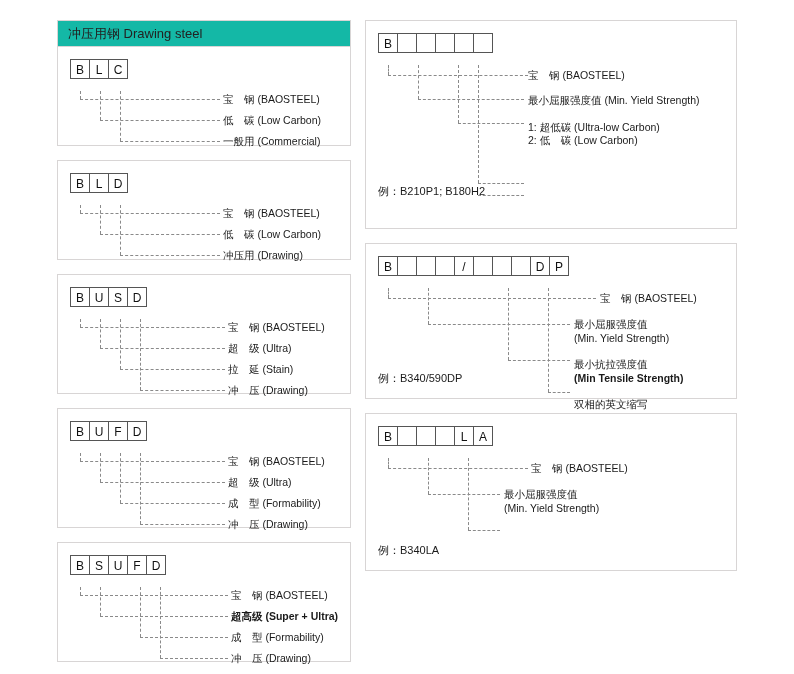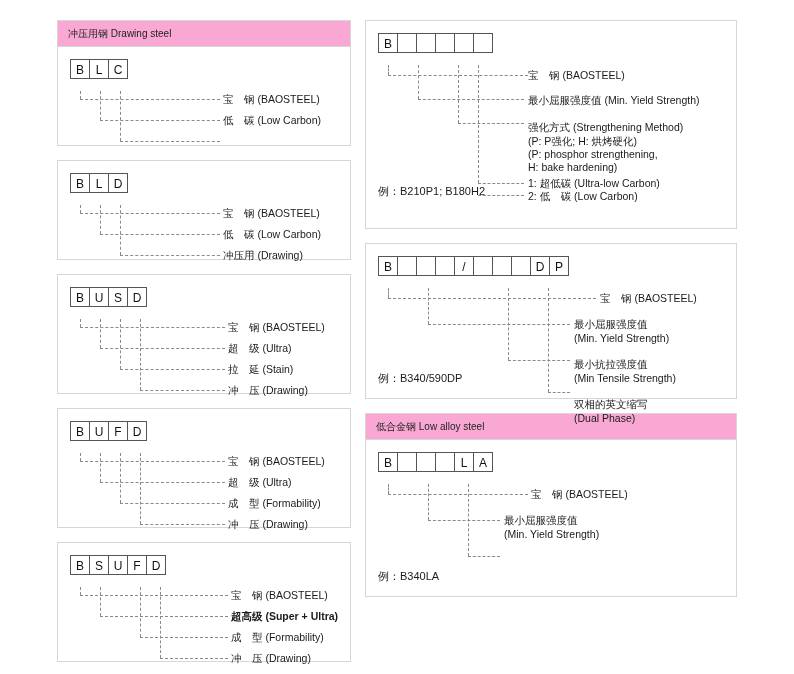--- a/index.html
+++ b/index.html
@@ -24,27 +24,27 @@
     position: absolute;
     top: 20px;
   }
   .col-left { left: 57px; width: 294px; }
   .col-right { left: 365px; width: 372px; }
 
   .block {
     margin-bottom: 14px;
   }
   .block-header {
-    background: #f9a8d4;
+    background: #14b8a6;
     border: 1px solid #d8d5d5;
     border-bottom: none;
     height: 25px;
     line-height: 25px;
     padding-left: 10px;
-    font-size: 10px;
+    font-size: 13px;
     color: #222;
     white-space: nowrap;
     overflow: hidden;
   }
   .block-body {
     border: 1px solid #d8d5d5;
     background: #fff;
     position: relative;
     padding: 12px 10px 12px 10px;
     box-sizing: border-box;
@@ -131,20 +131,23 @@
           <div class="v-dash" style="left:32px; top:0px; height:29px;"></div>
           <div class="h-dash" style="left:32px; top:29px; width:120px;"></div>
           <div class="v-dash" style="left:52px; top:0px; height:50px;"></div>
           <div class="h-dash" style="left:52px; top:50px; width:100px;"></div>
           <div class="legend-row">
             <span class="legend-label" style="left:155px; top:2px;">宝　钢 (BAOSTEEL)</span>
           </div>
           <div class="legend-row">
             <span class="legend-label" style="left:155px; top:2px;">低　碳 (Low Carbon)</span>
           </div>
+          <div class="legend-row">
+            <span class="legend-label" style="left:155px; top:2px;">一般用 (Commercial)</span>
+          </div>
         </div>
       </div>
     </div>
 
     <div class="block">
       <div class="block-body" style="height:100px;">
         <div class="code-row">
           <div class="cell">B</div>
           <div class="cell">L</div>
           <div class="cell">D</div>
@@ -293,26 +296,20 @@
           <div class="v-dash" style="left:102px; top:0px; height:118px;"></div>
           <div class="h-dash" style="left:102px; top:118px; width:46px;"></div>
           <div class="h-dash" style="left:102px; top:130px; width:46px;"></div>
 
           <div class="legend-row tall">
             <span class="legend-label" style="left:152px; top:4px;">宝　钢 (BAOSTEEL)</span>
           </div>
           <div class="legend-row tall">
             <span class="legend-label" style="left:152px; top:1px;">最小屈服强度值 (Min. Yield Strength)</span>
           </div>
-          <div class="legend-row tall3">
-            <span class="legend-label" style="left:152px; top:0px;">强化方式 (Strengthening Method)</span>
-            <span class="legend-label sub" style="left:152px; top:14px; white-space:pre-line;">(P: P强化; H: 烘烤硬化)
-(P: phosphor strengthening,
-H: bake hardening)</span>
-          </div>
           <div class="legend-row tall">
             <span class="legend-label" style="left:152px; top:0px;">1: 超低碳 (Ultra-low Carbon)</span>
             <span class="legend-label sub" style="left:152px; top:13px;">2: 低　碳 (Low Carbon)</span>
           </div>
         </div>
         <div class="example" style="position:absolute; left:12px; bottom:29px;">例：B210P1; B180H2</div>
       </div>
     </div>
 
     <div class="block">
@@ -341,33 +338,32 @@
 
           <div class="legend-row tall">
             <span class="legend-label" style="left:224px; top:4px;">宝　钢 (BAOSTEEL)</span>
           </div>
           <div class="legend-row tall2">
             <span class="legend-label" style="left:198px; top:2px;">最小屈服强度值</span>
             <span class="legend-label sub" style="left:198px; top:16px;">(Min. Yield Strength)</span>
           </div>
           <div class="legend-row tall2">
             <span class="legend-label" style="left:198px; top:0px;">最小抗拉强度值</span>
-            <span class="legend-label sub" style="left:198px; top:14px;">(Min Tensile Strength)</span>
+            <span class="legend-label sub" style="left:198px; top:14px;font-weight:bold;">(Min Tensile Strength)</span>
           </div>
           <div class="legend-row tall">
             <span class="legend-label" style="left:198px; top:-2px;">双相的英文缩写</span>
             <span class="legend-label sub" style="left:198px; top:12px;">(Dual Phase)</span>
           </div>
         </div>
         <div class="example" style="position:absolute; left:12px; bottom:12px;">例：B340/590DP</div>
       </div>
     </div>
 
     <div class="block">
-      <div class="block-header">低合金钢 Low alloy steel</div>
       <div class="block-body" style="height:158px;">
         <div class="code-row">
           <div class="cell">B</div>
           <div class="cell"></div>
           <div class="cell"></div>
           <div class="cell"></div>
           <div class="cell">L</div>
           <div class="cell">A</div>
         </div>
         <div class="legend">

